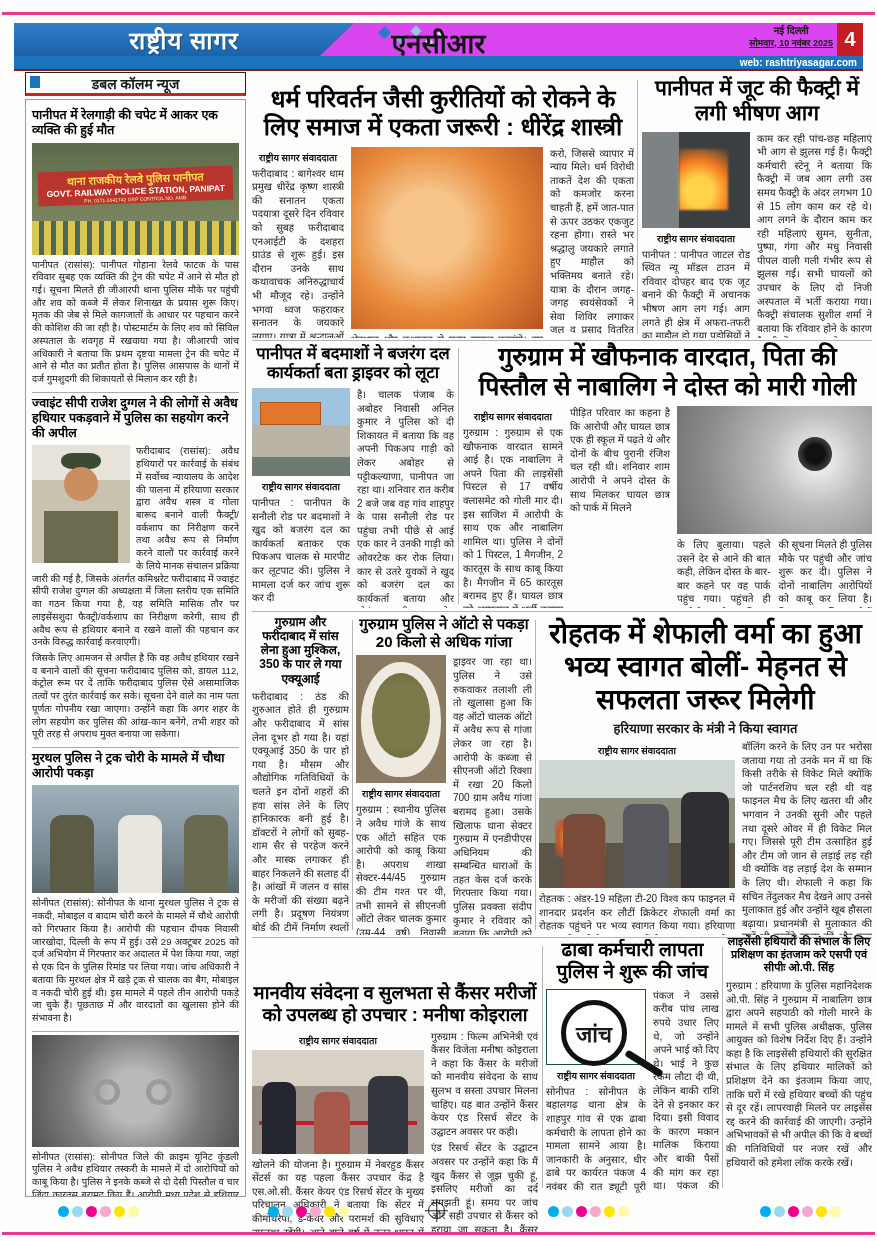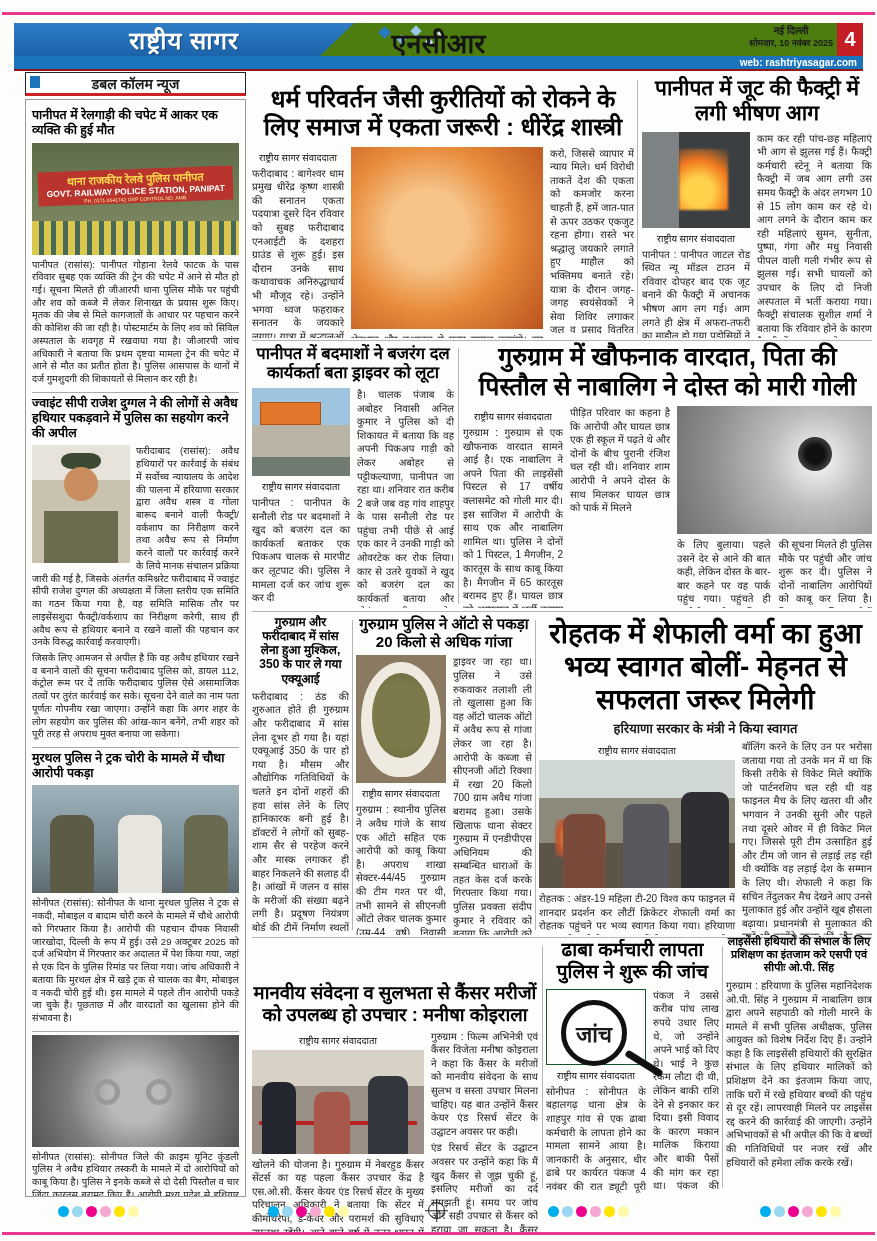--- a/index.html
+++ b/index.html
@@ -6,41 +6,41 @@
   html,body { background:#f2f2f2; }
   .page {
     position:relative; width:877px; height:1241px; margin:0 auto;
     background:#fdfdfc; overflow:hidden;
     font-family:"Liberation Sans", sans-serif; color:#1a1a1a;
   }
   .cropline { position:absolute; left:2px; right:2px; height:3px; background:#e8398f; }
   .cropline.top { top:12px; } .cropline.bottom { bottom:6px; }
 
   
-  .masthead { position:absolute; left:14px; right:14px; top:23px; height:33px; background:#4d7c0f; }
+  .masthead { position:absolute; left:14px; right:14px; top:23px; height:33px; background:#d946ef; }
   .mast-blue {
     position:absolute; left:0; top:0; bottom:0; width:340px;
     background:linear-gradient(180deg,#2f7ec7 0%,#1b63ab 100%);
     clip-path:polygon(0 0,100% 0,90% 100%,0 100%);
     display:flex; align-items:center; justify-content:center;
   }
   .mast-title { color:#fff; font-weight:bold; font-size:24px; letter-spacing:1px; text-shadow:1px 1px 1px rgba(0,0,0,.35); }
   .diamond { position:absolute; transform:rotate(45deg); }
   .section-title { position:absolute; left:0; right:0; top:1px; text-align:center; font-size:27px; font-weight:bold; color:#151515; font-family:"Liberation Serif", serif; }
   .mast-right { position:absolute; right:30px; top:2px; text-align:center; line-height:1.25; }
   .mast-city { font-size:10px; font-weight:bold; }
-  .mast-date { font-size:9px; font-weight:bold; }
+  .mast-date { font-size:9px; font-weight:bold;text-decoration:underline; }
   .pagenum { position:absolute; right:0; top:0; bottom:0; width:26px; background:#c41d24; color:#fff; font-size:20px; font-weight:bold; display:flex; align-items:center; justify-content:center; }
   .webstrip { position:absolute; left:14px; right:14px; top:56px; height:13px; background:#1c75bc; color:#fff; font-size:10px; font-weight:bold; text-align:right; padding-right:6px; line-height:13px; }
   .redrule { position:absolute; left:14px; right:14px; top:69px; height:2px; background:#8e1a1a; }
 
   
   .art { position:absolute; overflow:hidden; }
   .hl { font-weight:bold; color:#000; text-align:center; line-height:1.18; }
-  .byline { font-size:9.5px; font-weight:normal; text-align:center; margin:4px 0 3px; color:#111; }
+  .byline { font-size:9.5px; font-weight:bold; text-align:center; margin:4px 0 3px; color:#111; }
   .body { font-size:10px; line-height:1.36; text-align:justify; color:#222; }
   .cols2 { column-count:2; column-gap:8px; }
   .photo { width:100%; position:relative; overflow:hidden; }
   .vdiv { position:absolute; width:1px; background:#b5b5b5; }
   .hdiv { position:absolute; height:1px; background:#b5b5b5; }
 
   
   .leftcol { position:absolute; left:25px; top:72px; width:221px; }
   .lc-title { position:relative; border:1px solid #222; border-bottom:3px solid #c22; background:#fff; height:24px; display:flex; align-items:center; justify-content:center; font-size:14px; font-weight:bold; }
   .lc-title .bluechip { position:absolute; left:4px; top:3px; bottom:5px; width:10px; background:#1c75bc; }

